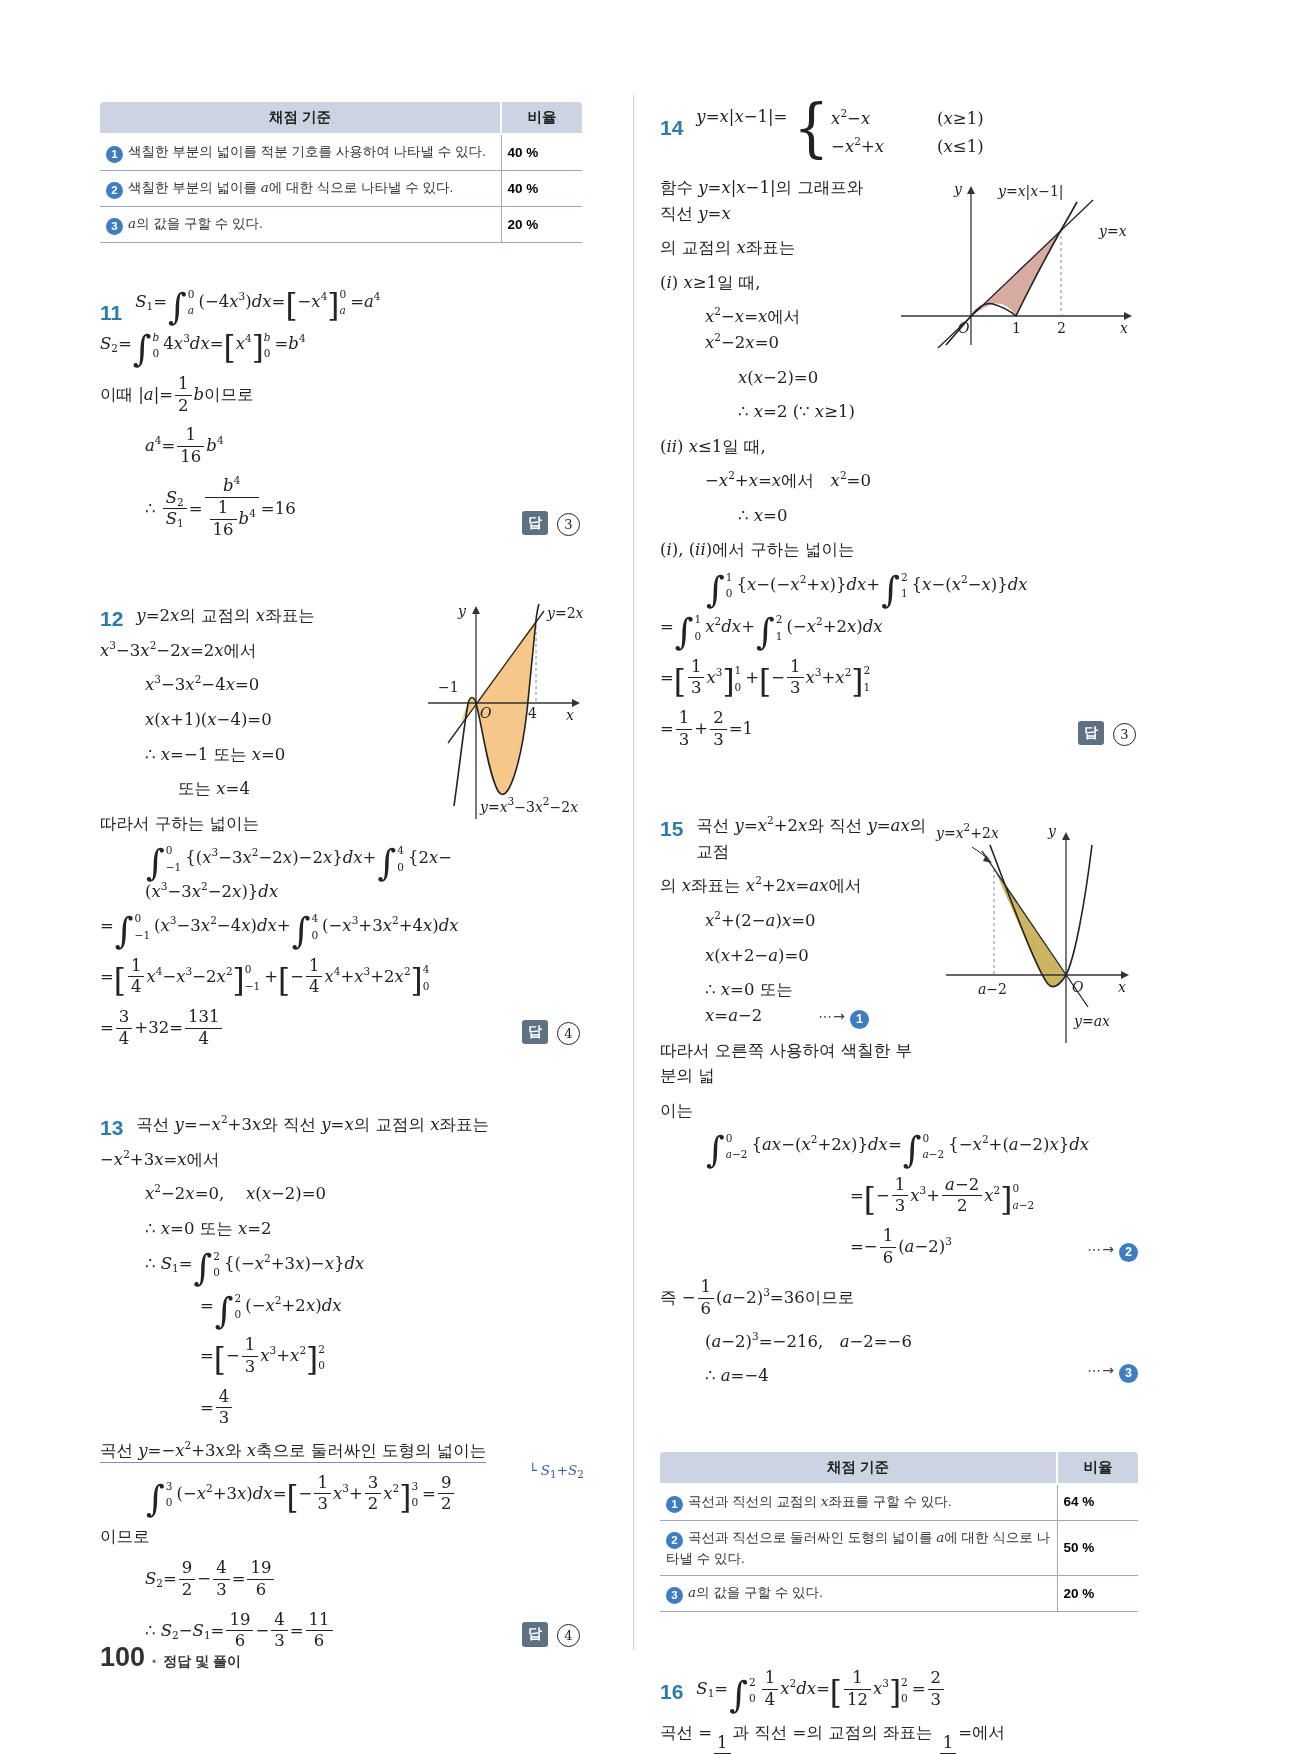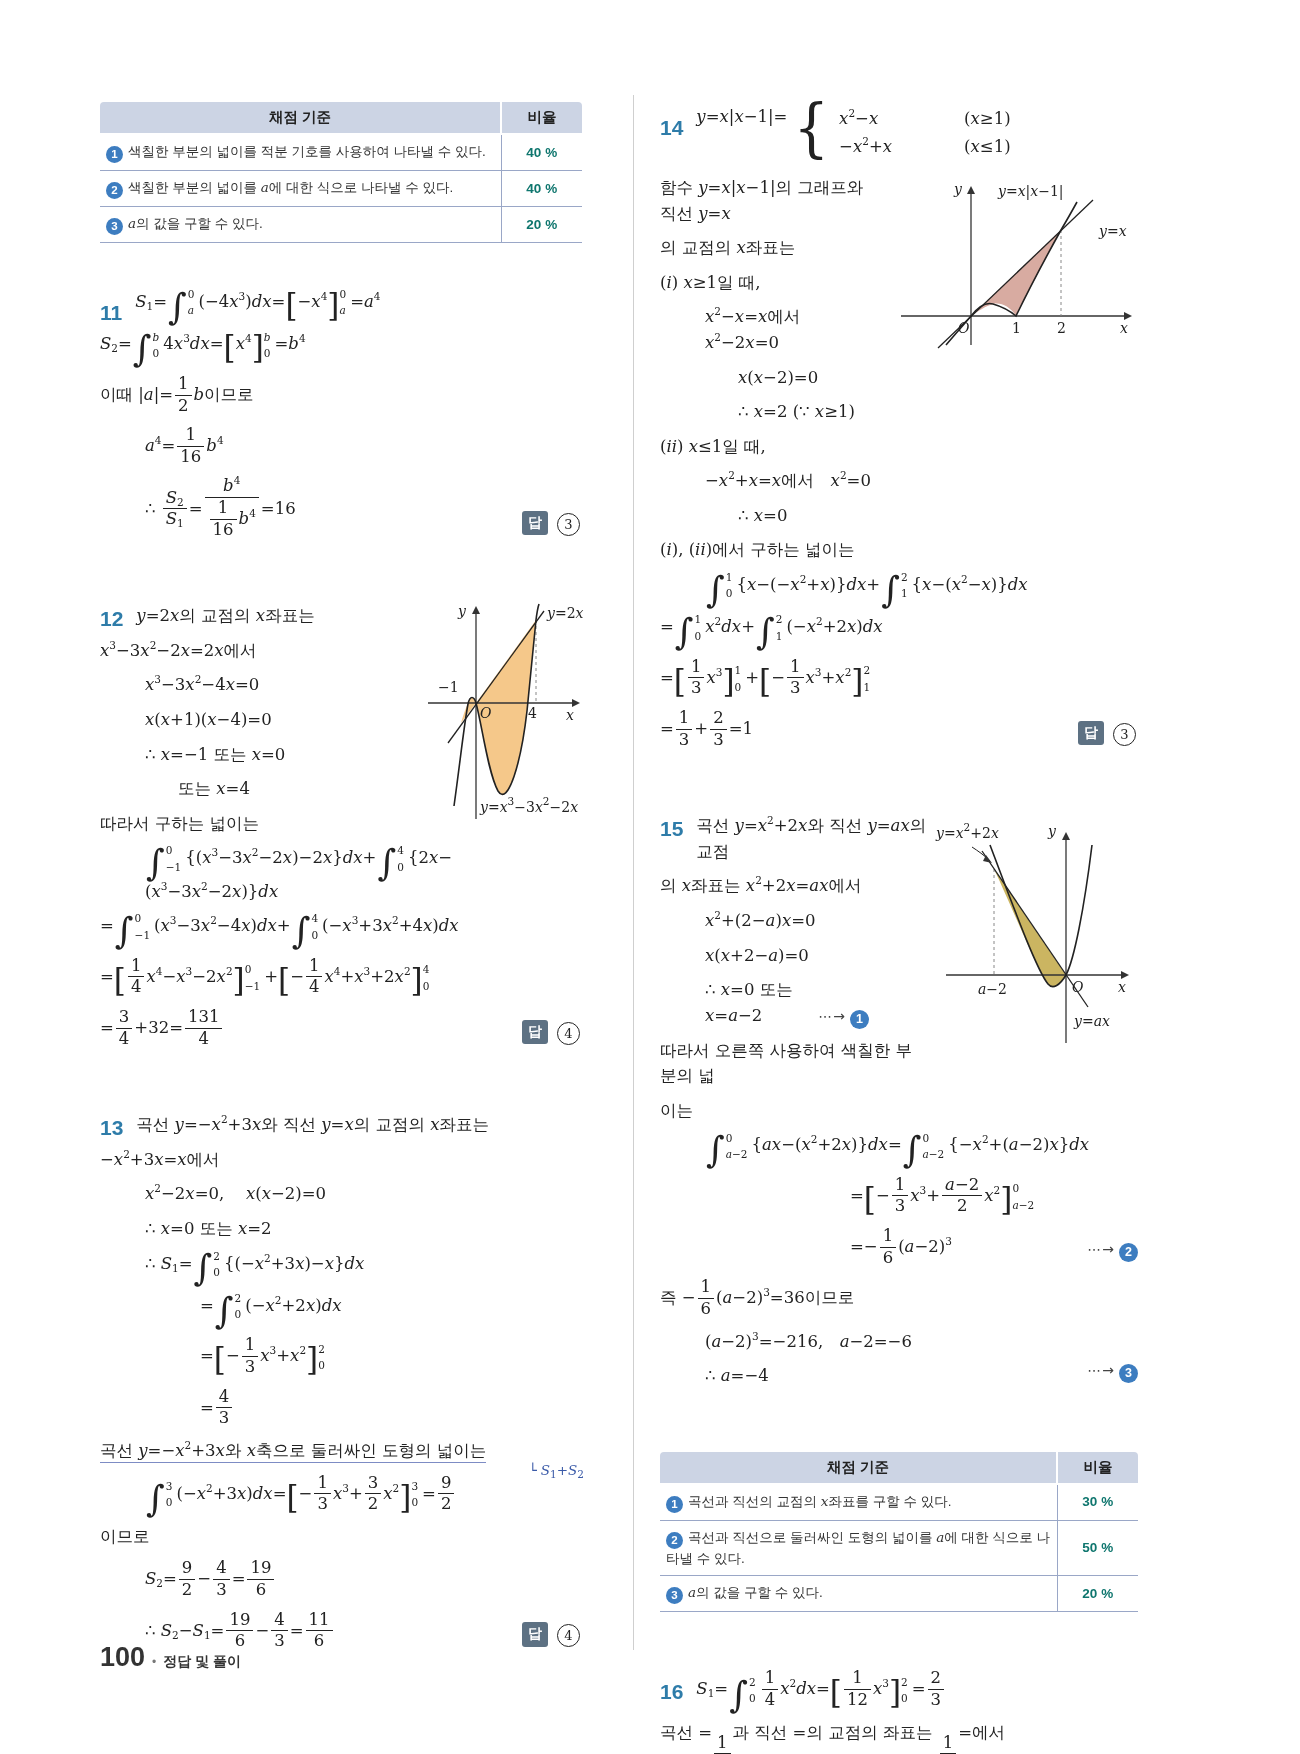--- a/index.html
+++ b/index.html
@@ -41,35 +41,35 @@
             font-weight:bold;font-size:14px;padding:1px 6px 2px;border-radius:3px;margin-right:9px;vertical-align:2px;}
   .anscirc{display:inline-block;width:21px;height:21px;border:1.4px solid #222;border-radius:50%;
            text-align:center;line-height:21px;font-size:13px;}
   .anstext{font-size:17px;}
 
   
   .pw-line{display:flex;margin:4px 0 14px 0;}
   .pwbrace{font-size:56px;font-weight:200;line-height:0.9;transform:scaleY(1.12);margin:0 2px 0 6px;
            font-family:"DejaVu Serif",serif;}
   .pwrows{display:inline-block;}
-  .pwrow{display:flex;margin:2px 8px;gap:19px;}
+  .pwrow{display:flex;margin:2px 0;}
   .pwrow .pwe{min-width:92px;}
   .pwrow .pwc{margin-left:14px;}
 
   
   table.crit-table{width:100%;border-collapse:collapse;font-family:"Liberation Sans",sans-serif;
                    font-size:13.5px;margin:0;}
   table.crit-table th{background:var(--table_head);padding:6px 8px;font-size:14.5px;color:#222;
                       border-bottom:2px solid #fff;}
   table.crit-table th.h1{border-radius:4px 0 0 0;border-right:2px solid #fff;}
   table.crit-table th.h2{border-radius:0 4px 0 0;width:64px;margin-left:40px;}
   table.crit-table td{padding:7px 6px;border-top:1px solid var(--table_line);color:#333;line-height:1.45;}
   table.crit-table tr:first-child td{border-top:none;}
   table.crit-table tr:last-child td{border-bottom:1px solid var(--table_line);}
-  table.crit-table td.pct{border-left:1px solid var(--table_line);text-align:center;font-weight:bold;color:#0f766e;}
+  table.crit-table td.pct{border-left:1px solid var(--table_line);text-align:left;font-weight:bold;color:#000000;}
   table.crit-table .stepbadge{margin-right:5px;width:17px;height:17px;line-height:17px;font-size:11.5px;}
   table.crit-table td .ctext{font-family:"Liberation Sans",sans-serif;}
   .tblwrap{margin-bottom:46px;}
 
   
   .graph{position:relative;float:right;}
   .g12{width:158px;height:218px;margin:0 0 4px 10px;}
   .g14{width:252px;height:168px;margin:6px 0 6px 8px;}
   .g15{width:202px;height:232px;margin:2px 0 6px 8px;}
   .glabel{position:absolute;font-size:14px;white-space:nowrap;
@@ -366,21 +366,21 @@
       <table class="crit-table">
         <thead>
           <tr>
             <th class="h1">채점 기준</th>
             <th class="h2">비율</th>
           </tr>
         </thead>
         <tbody>
             <tr>
               <td><span class="stepbadge">1</span><span class="ctext">곡선과 직선의 교점의 <i>x</i>좌표를 구할 수 있다.</span></td>
-              <td class="pct">30 %</td>
+              <td class="pct">64 %</td>
             </tr>
             <tr>
               <td><span class="stepbadge">2</span><span class="ctext">곡선과 직선으로 둘러싸인 도형의 넓이를 <i>a</i>에 대한 식으로 나타낼 수 있다.</span></td>
               <td class="pct">50 %</td>
             </tr>
             <tr>
               <td><span class="stepbadge">3</span><span class="ctext"><i>a</i>의 값을 구할 수 있다.</span></td>
               <td class="pct">20 %</td>
             </tr>
           </tbody>

